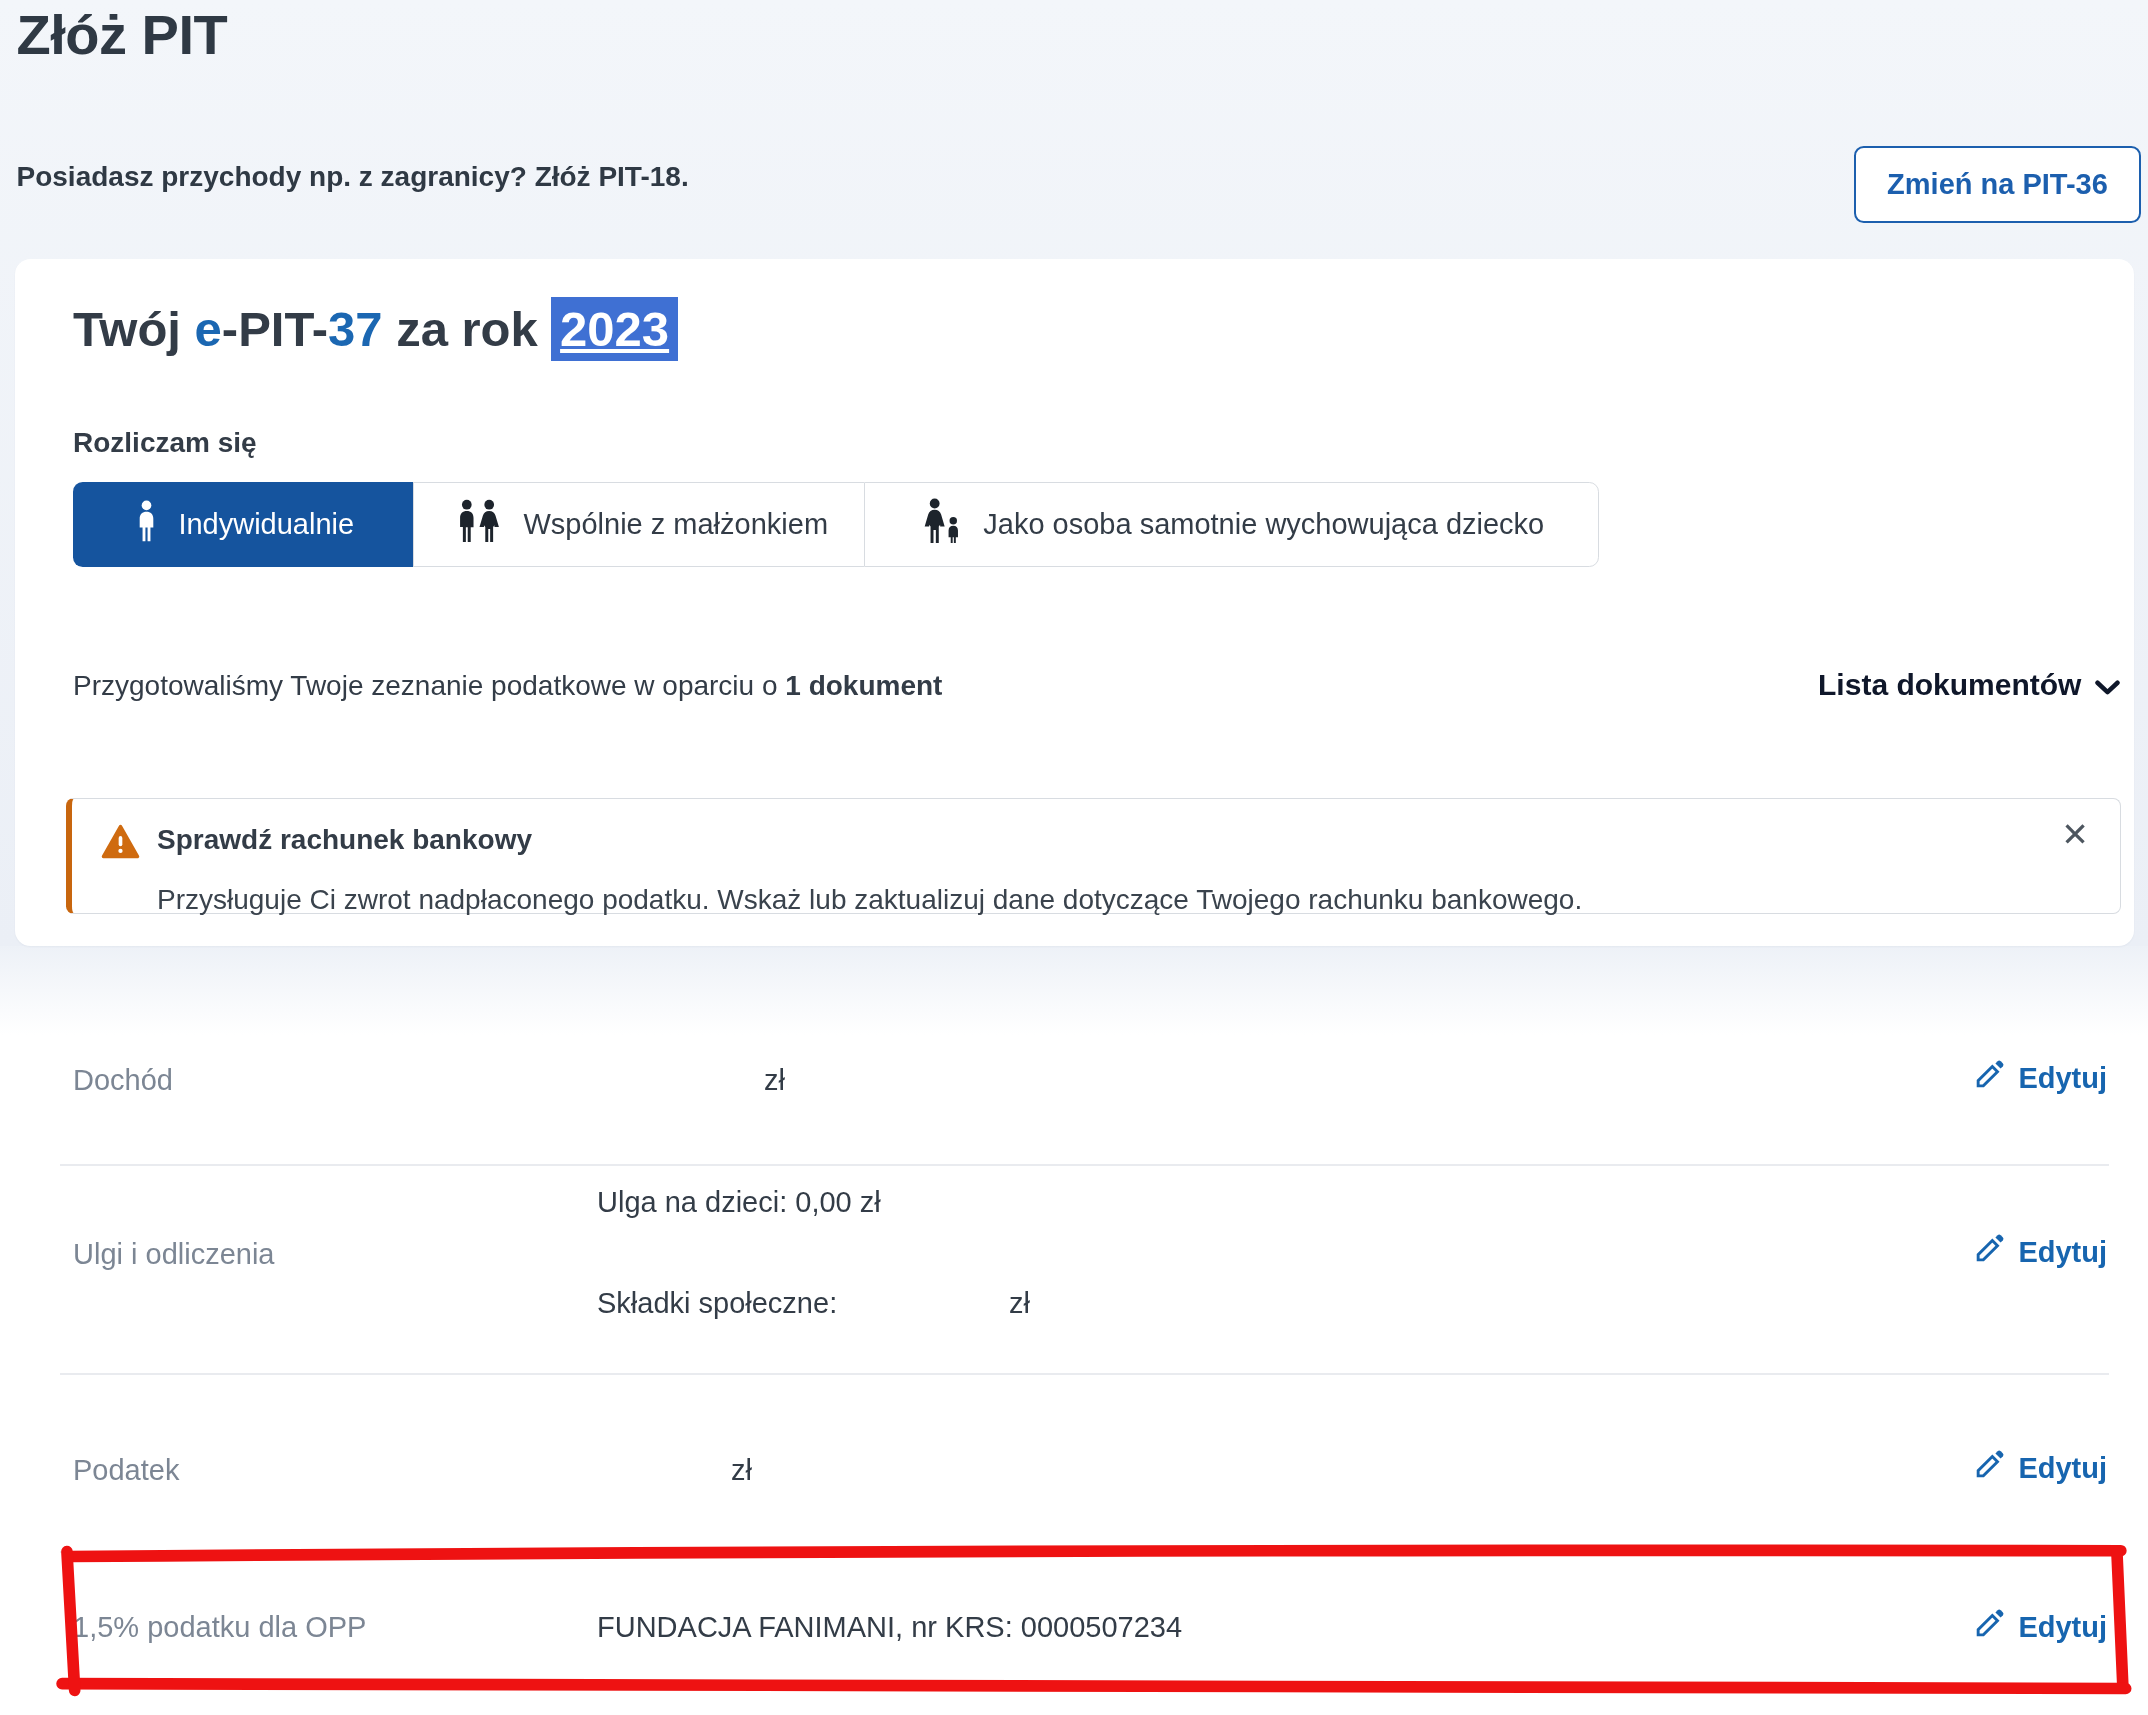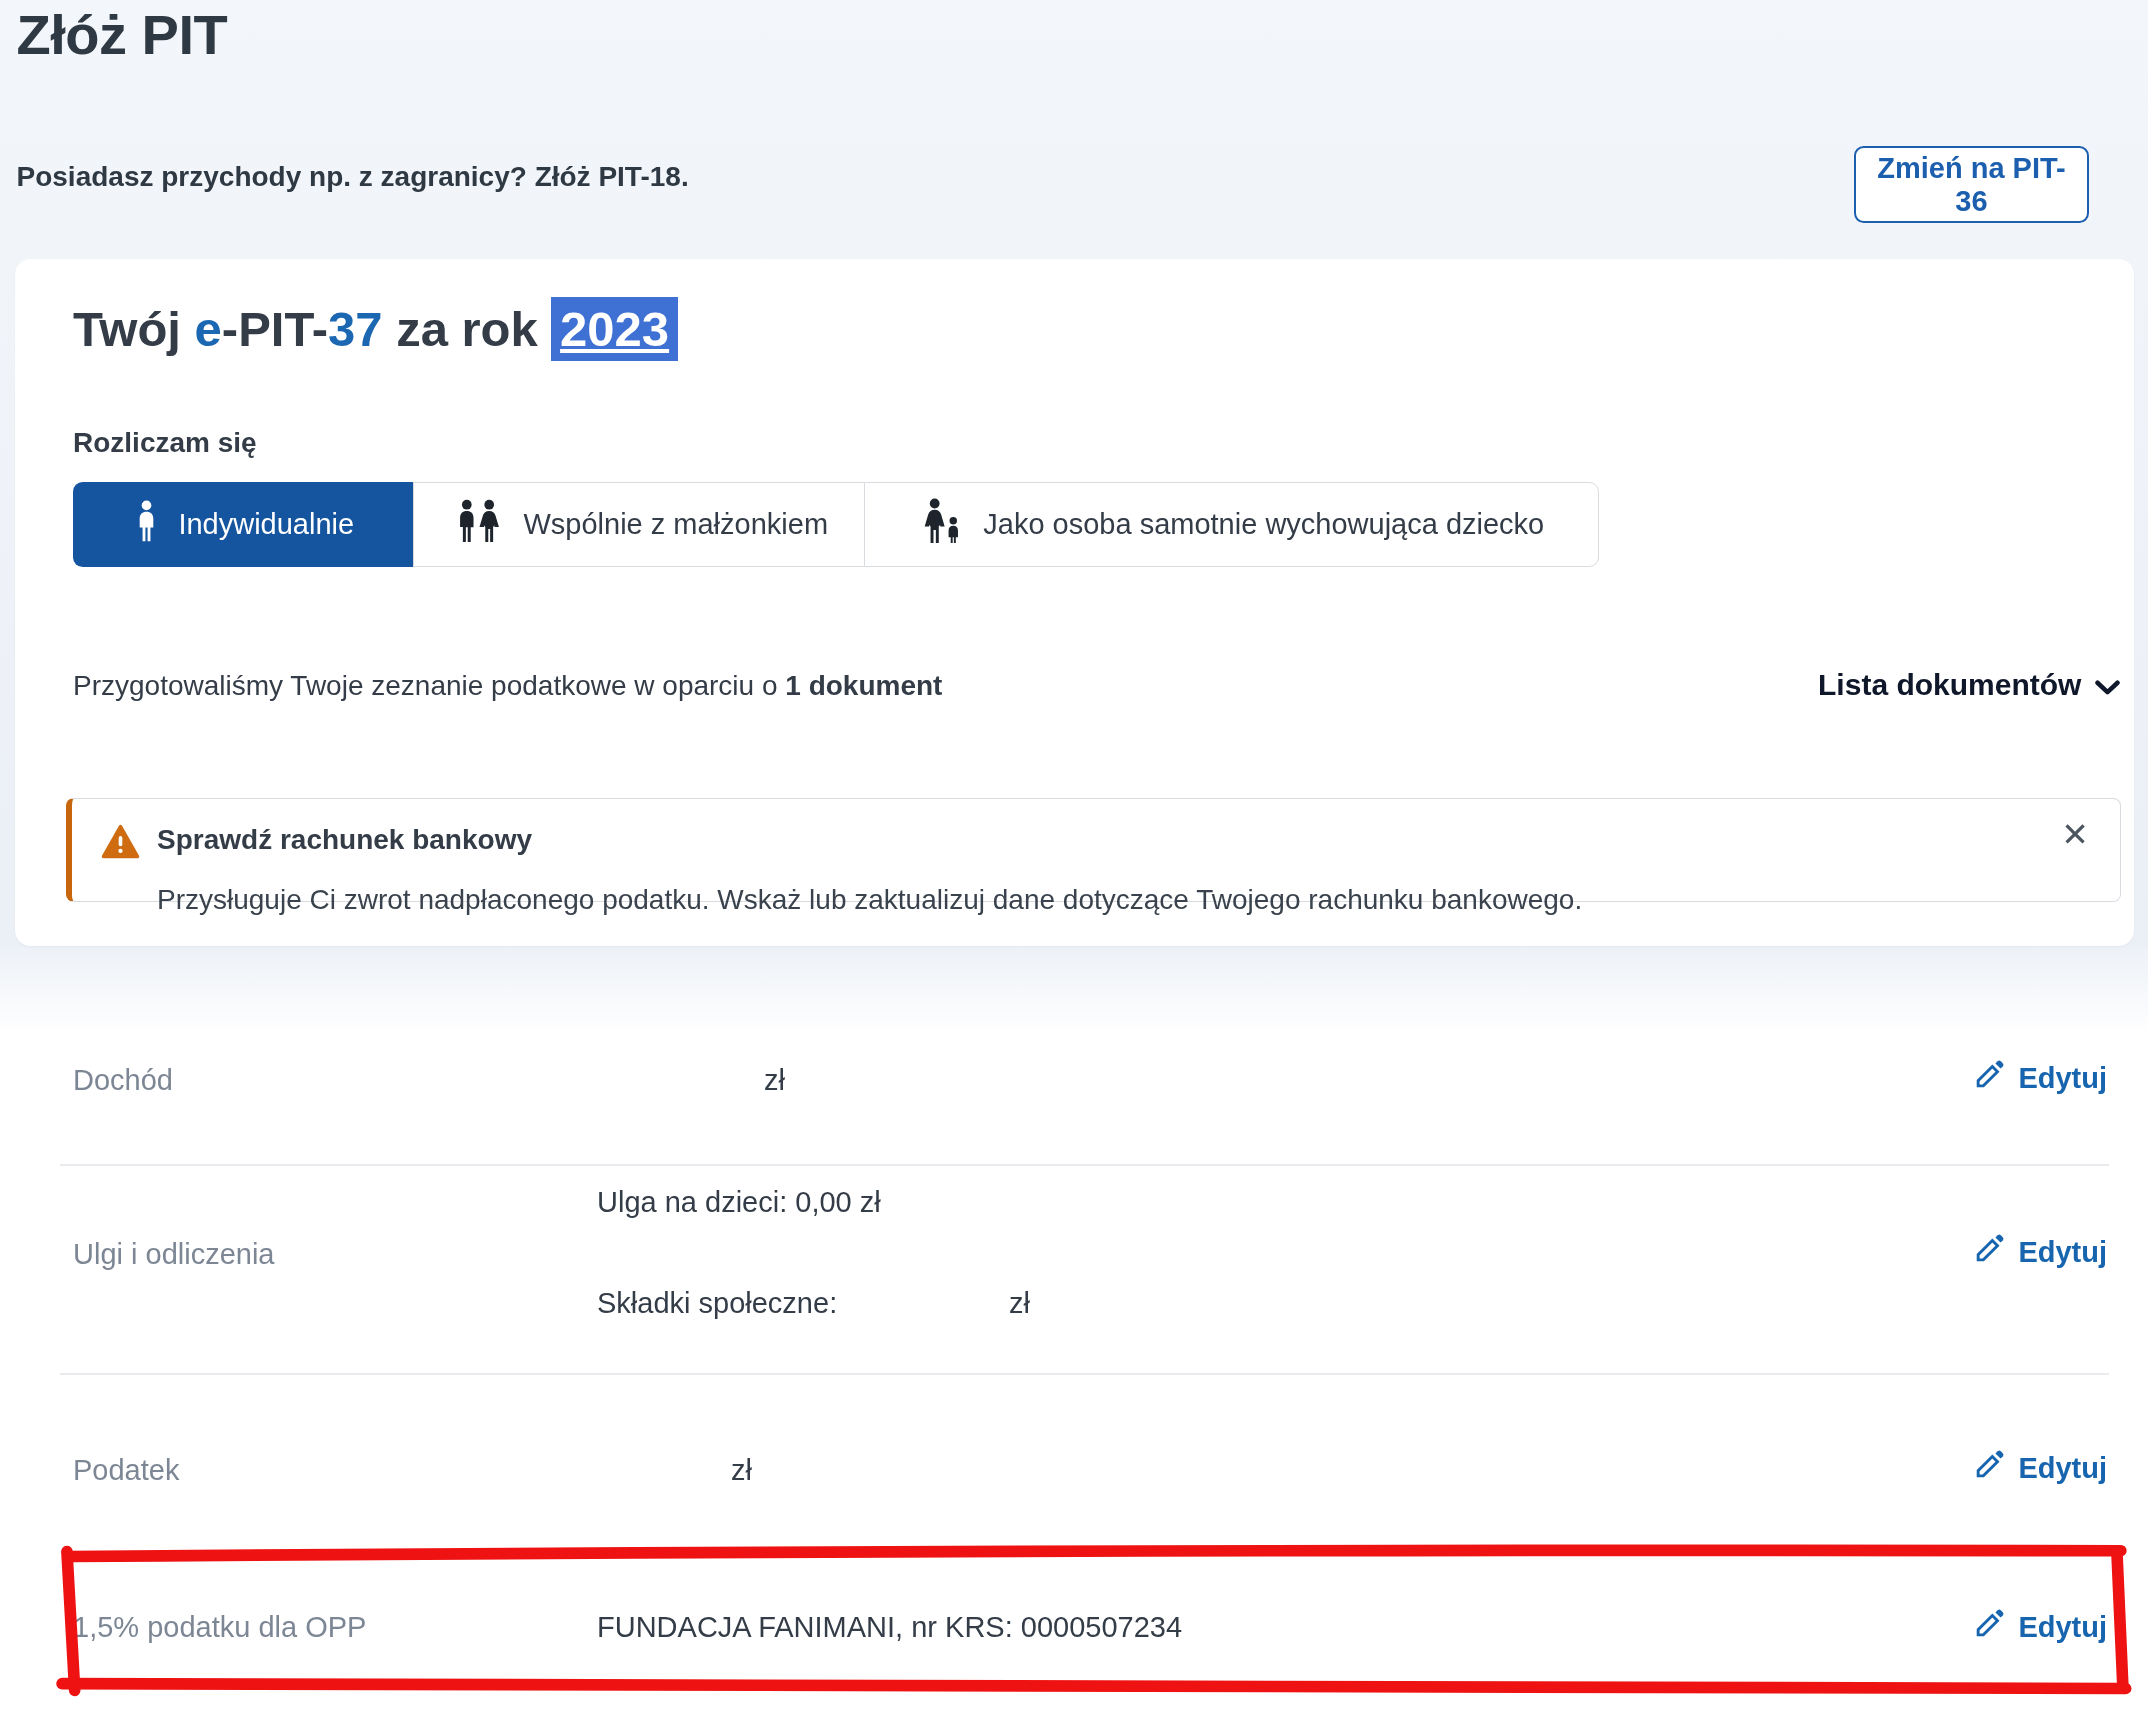--- a/index.html
+++ b/index.html
@@ -6,21 +6,21 @@
   body{font-family:"Liberation Sans", sans-serif; background:#ffffff;}
   #page{position:relative; width:2148px; height:1716px; overflow:hidden; background:#ffffff;}
 
   
   .bg-top{position:absolute; left:0; top:0; width:2148px; height:946px; background:linear-gradient(180deg,#f3f6fa 0%, #ebeff6 100%);}
   .bg-fade{position:absolute; left:0; top:946px; width:2148px; height:89px; background:linear-gradient(180deg,#edf1f7 0%, #ffffff 100%);}
 
   
   .h1{position:absolute; left:16.5px; top:1.9px; font-size:56px; font-weight:700; color:#2f3944; letter-spacing:-0.5px;}
   .subtitle{position:absolute; left:16.5px; top:161px; font-size:28px; font-weight:700; color:#2f3944;}
-  .switch-btn{position:absolute; left:1854px; top:146px; width:235px; height:77px; box-sizing:border-box;
+  .switch-btn{position:absolute; left:1854px; top:146px; width:287px; height:77px; box-sizing:border-box;
     border:2.9px solid #1c5fae; border-radius:9.7px; background:#ffffff; color:#1c5fae;
     font-size:29px; font-weight:700; display:flex; align-items:center; justify-content:center; cursor:pointer;
     font-family:"Liberation Sans", sans-serif;}
 
   
   .card{position:absolute; left:14.6px; top:259px; width:2119px; height:687px; background:#ffffff; border-radius:15.5px; box-shadow:0 1px 1.9px rgba(40,60,90,0.05);}
 
   .heading{position:absolute; left:73px; top:301px; font-size:49px; font-weight:700; color:#333c47; white-space:pre;}
   .heading .accent{color:#1b67b2;}
   .heading .year-sel{background:#3f70d3; color:#ffffff; padding:4.9px 8.7px;text-decoration:underline;}
@@ -36,21 +36,21 @@
   .tab.t1{width:340px;}
   .tab svg{flex:0 0 auto;}
   .tab:not(.selected) svg{color:#1d242c;}
 
   
   .summary{position:absolute; left:73px; top:670px; font-size:28px; color:#333c47; white-space:pre;}
   .summary b{font-weight:700;}
   .doc-link{position:absolute; right:28px; top:668px; display:flex; align-items:center; gap:13.6px; font-size:30px; font-weight:700; color:#0f172a; cursor:pointer;}
 
   
-  .alert{position:absolute; left:66px; top:798px; width:2055px; height:104px; box-sizing:border-box; background:#ffffff;
+  .alert{position:absolute; left:66px; top:798px; width:2055px; height:116px; box-sizing:border-box; background:#ffffff;
     border:1px solid #d8dce1; border-left:6.8px solid #c8660e; border-radius:7.8px;}
   .alert .tri{position:absolute; left:29px; top:25px;}
   .alert .a-title{position:absolute; left:85px; top:25px; font-size:28px; font-weight:700; color:#333c47;}
   .alert .a-body{position:absolute; left:85px; top:85px; font-size:28px; color:#3a434d;}
   .alert .close{position:absolute; right:31px; top:19.4px; font-size:33px; color:#4d565f; cursor:pointer; line-height:1;}
 
   
   .row-label{position:absolute; left:73px; font-size:29px; color:#7c8694;}
   .row-value{position:absolute; font-size:29px; color:#333c47;}
   .divider{position:absolute; left:60px; width:2049px; height:1.9px; background:#e9ebef;}

